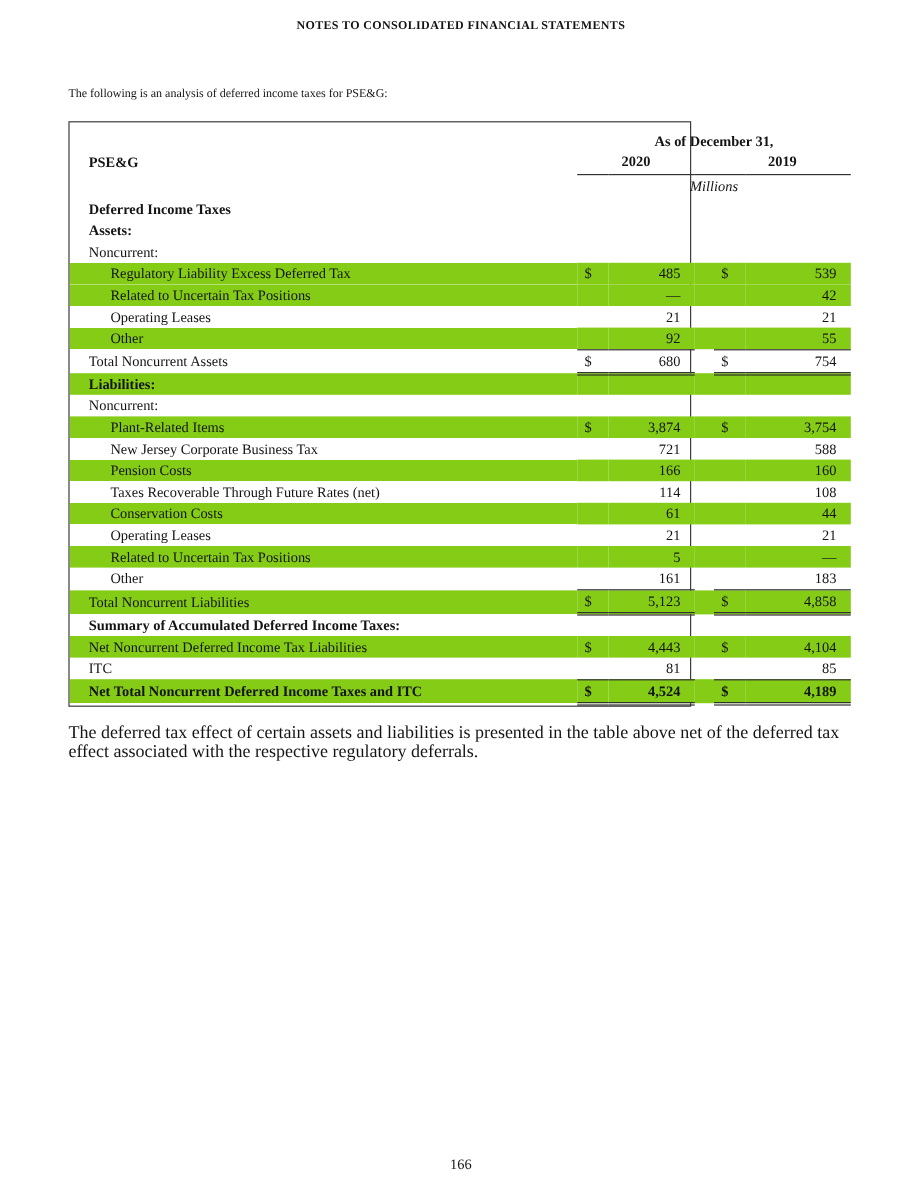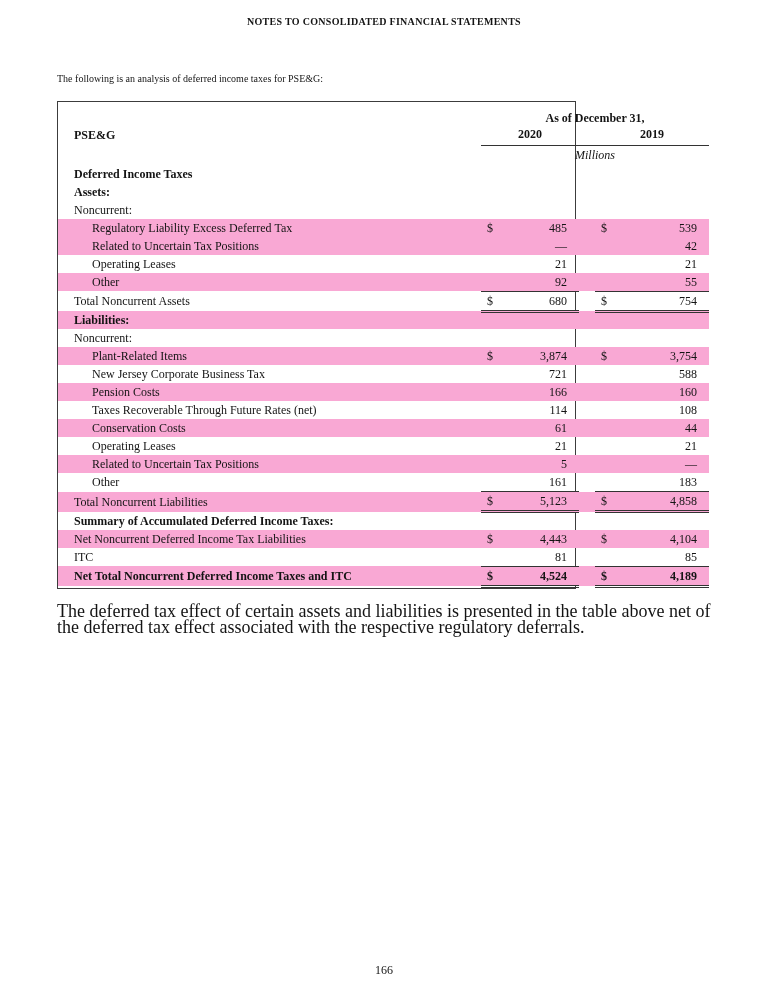--- a/index.html
+++ b/index.html
@@ -31,31 +31,31 @@
   col.c-v2  { width:88px; }
 
   
   td.date-hdr { text-align:center; font-weight:bold; padding:9px 0 1px; }
   td.entity   { font-weight:bold; vertical-align:bottom; padding:2px 4px 3px 16px; }
   td.year     { text-align:center; font-weight:bold; padding:1px 0 3px; border-bottom:1px solid #333; }
   td.year-gap { border-bottom:1px solid #333; }
   td.units    { text-align:center; padding:2px 0 3px;font-style:italic; }
 
   
-  tr.shaded { background:#f9a8d4; }
+  tr.shaded { background:#84cc16; }
   tr.bold   { font-weight:bold; }
   td.lbl  { padding:2px 4px 2px 16px; white-space:nowrap; overflow:hidden; }
   td.ind1 { padding-left:34px; }
   td.d    { text-align:left;  padding:2px 0 2px 6px; }
   td.v    { text-align:right; padding:2px 12px 2px 0; }
   td.rs   { border-bottom:1px solid #333; }
   td.rd   { border-bottom:3px double #333; }
 
   .footnote {
-    font-size:18px; margin:14px 57px 0 57px; line-height:16px;
+    font-size:15px; margin:14px 57px 0 57px; line-height:16px;
   }
   .page-number {
     position:absolute; bottom:22px; left:0; width:100%;
     text-align:center; font-size:12px;
   }
 </style>
 </head>
 <body>
 
 <div class="page">

